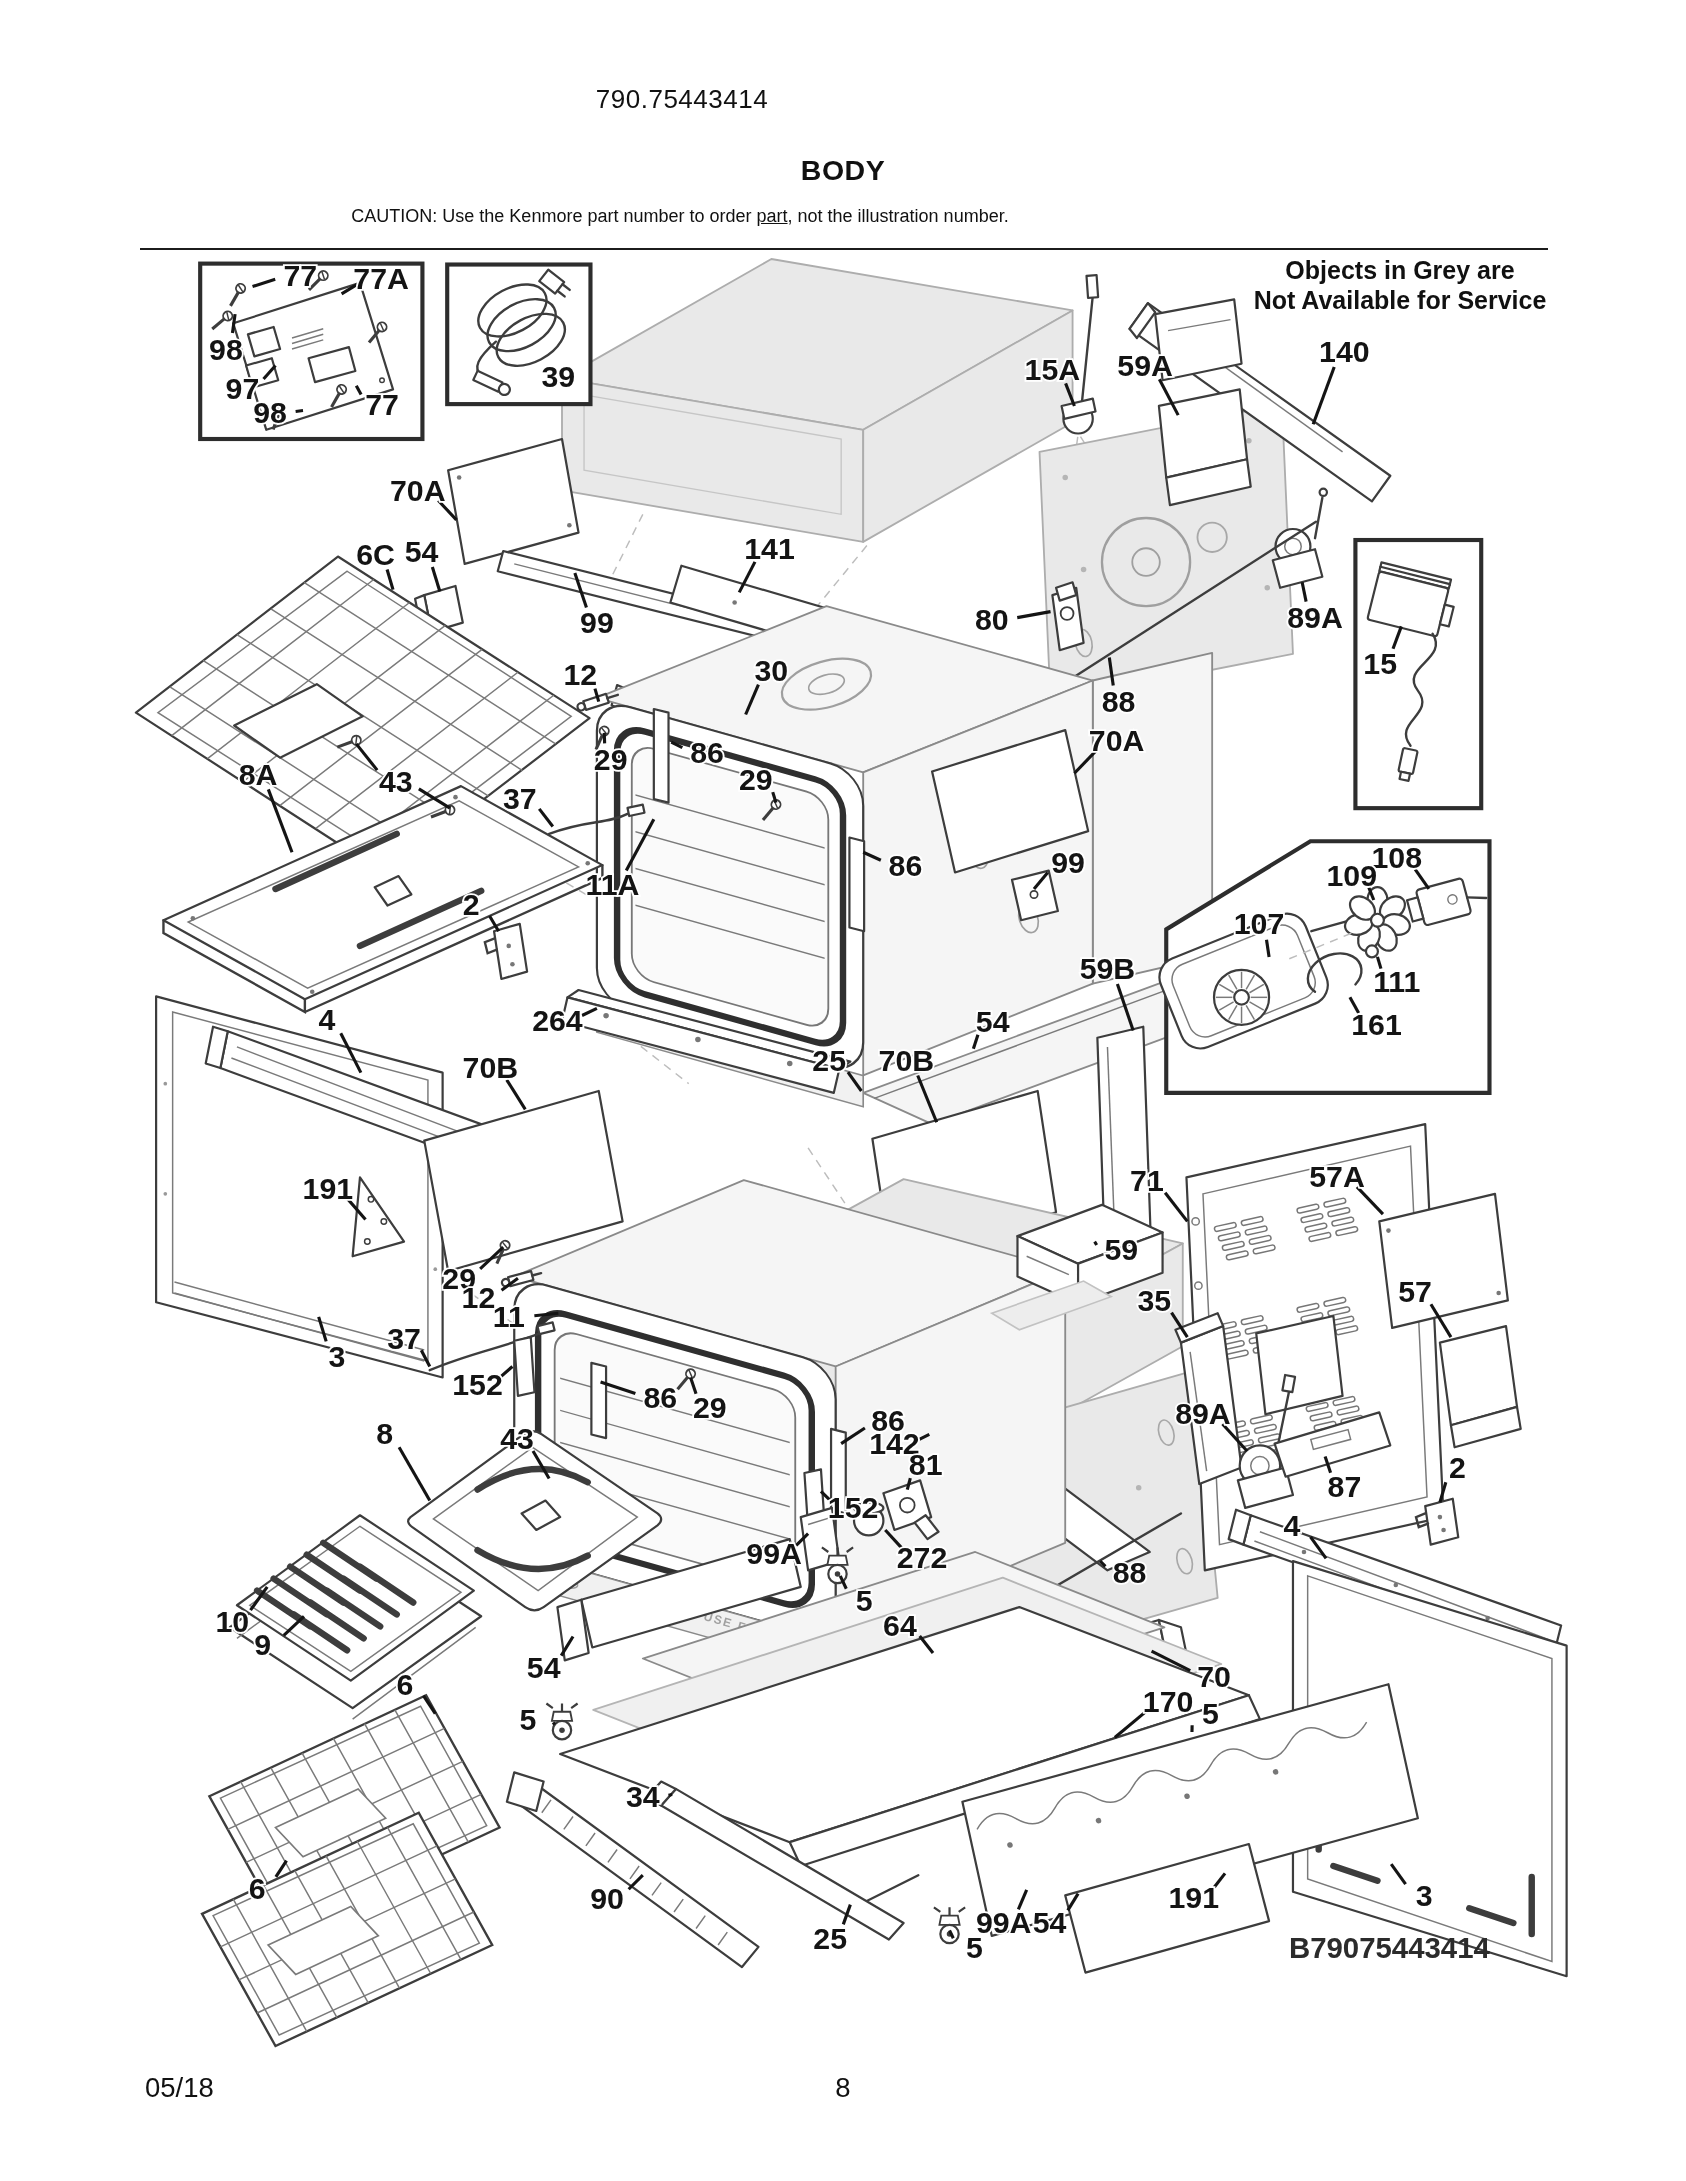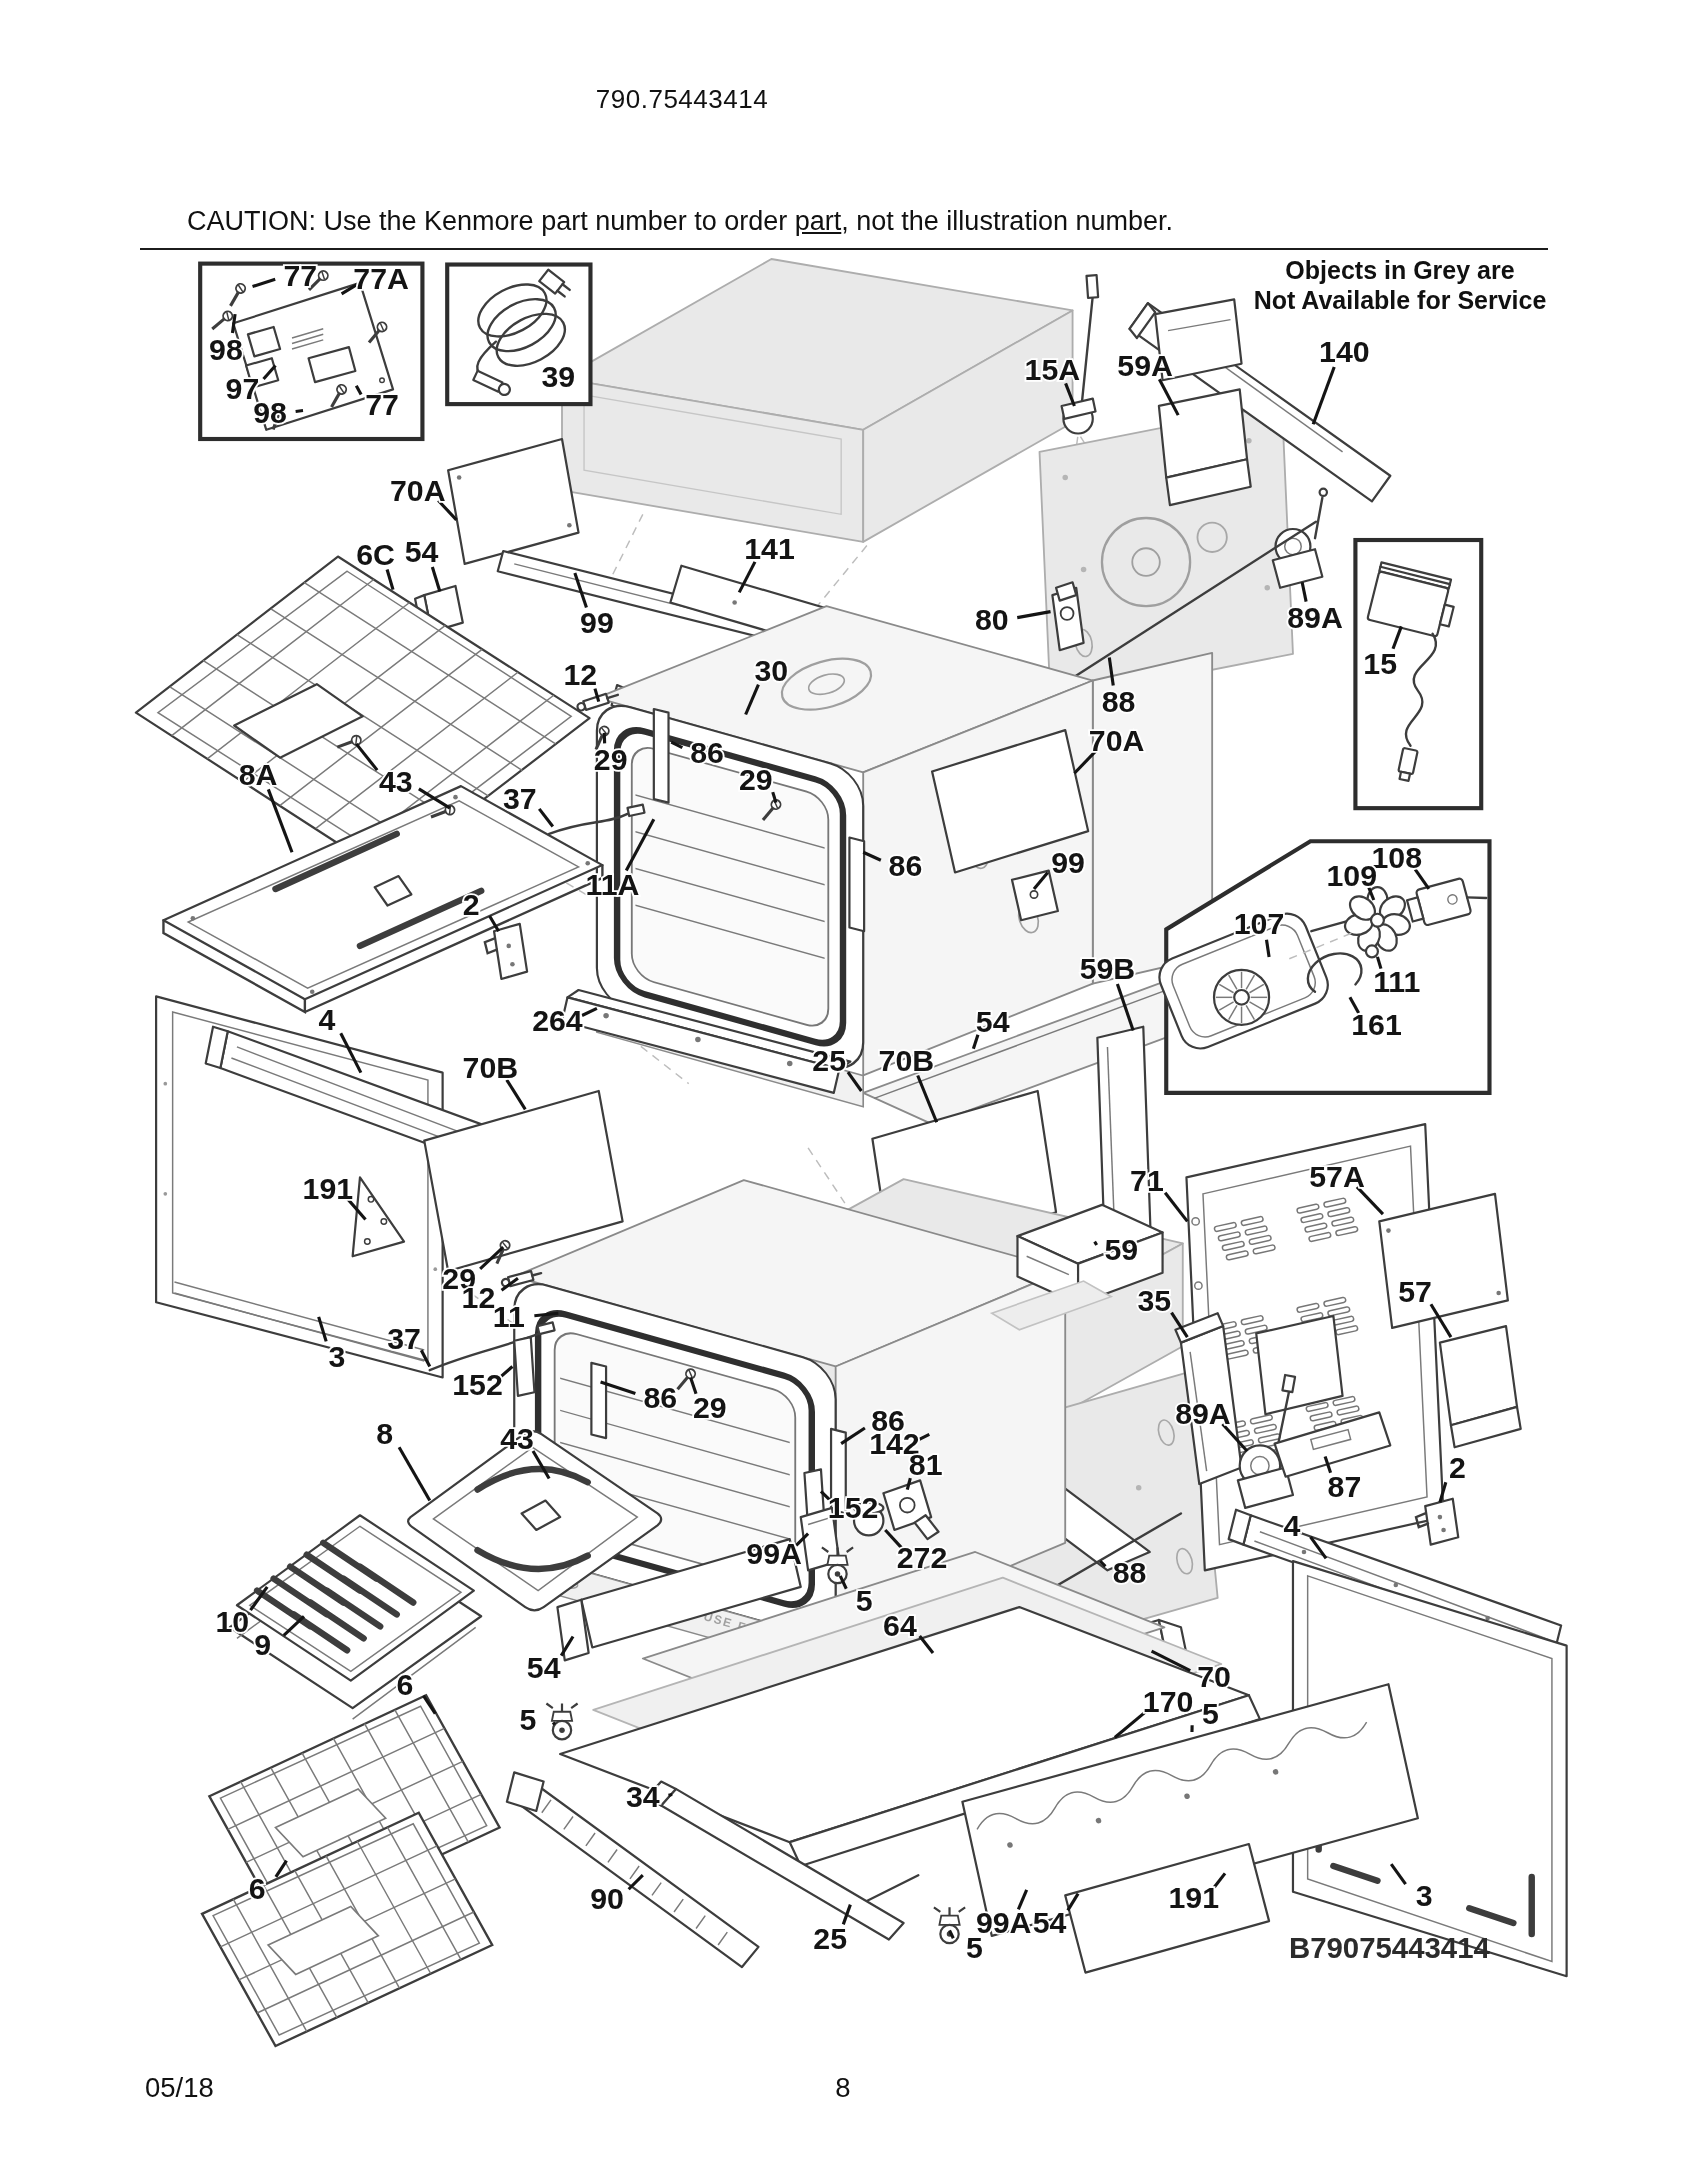--- a/index.html
+++ b/index.html
@@ -2,21 +2,21 @@
 <html style="font-size:14.7px"><head>
 <meta charset="utf-8">
 <style>
   html,body{margin:0;padding:0;background:#ffffff;}
   .page{position:relative;width:1686px;height:2182px;background:#ffffff;overflow:hidden;
         font-family:"Liberation Sans",sans-serif;color:#111;}
   .model-number{position:absolute;top:84px;left:0;width:1364px;text-align:center;
         font-size:26px;letter-spacing:0.5px;}
   .section-title{position:absolute;top:154px;left:0;width:1686px;text-align:center;
         font-size:28.5px;font-weight:700;letter-spacing:0.5px;}
-  .caution{position:absolute;top:206px;left:0;width:1360px;text-align:center;font-size:27px;}
+  .caution{position:absolute;top:206px;left:0;width:1360px;text-align:center;font-size:18px;}
   .caution .u{text-decoration:underline;}
   .rule{position:absolute;top:248px;left:140px;right:138px;border-top:2.8px solid #1c1c1c;}
   .grey-note{position:absolute;top:255px;left:1198px;width:404px;text-align:center;
         font-weight:700;font-size:25px;line-height:30px;}
   .footer-date{position:absolute;top:2072px;left:145px;font-size:27.5px;}
   .footer-page{position:absolute;top:2072px;left:0;width:1686px;text-align:center;font-size:27.5px;}
   svg#diagram{position:absolute;top:0;left:0;}
   
   .inset{fill:#ffffff;stroke:#2d2d2d;stroke-width:4.5;}
   .part{fill:#ffffff;stroke:#3d3d3d;stroke-width:2.4;stroke-linejoin:round;}
@@ -31,20 +31,21 @@
            paint-order:stroke;stroke:#ffffff;stroke-width:4px;}
   .leader{stroke:#141414;stroke-width:3.4;}
   .watermark{font:700 32px "Liberation Sans",sans-serif;fill:#2b2b2b;text-anchor:middle;}
   .foil{font:700 13px "Liberation Sans",sans-serif;fill:#a0a0a0;letter-spacing:2px;}
 </style>
 </head>
 <body>
 
 <div class="page">
   <div class="model-number">790.75443414</div>
+  <div class="section-title">BODY</div>
   <div class="caution"><span>CAUTION: Use the Kenmore part number to order </span><span class="u">part</span><span>, not the illustration number.</span></div>
   <div class="rule"></div>
   <div class="grey-note">
     <div>Objects in Grey are</div>
     <div>Not Available for Service</div>
   </div>
 
   <svg id="diagram" width="1686" height="2182" viewBox="0 0 1836 2376">
     <defs>
       <g id="screw">

